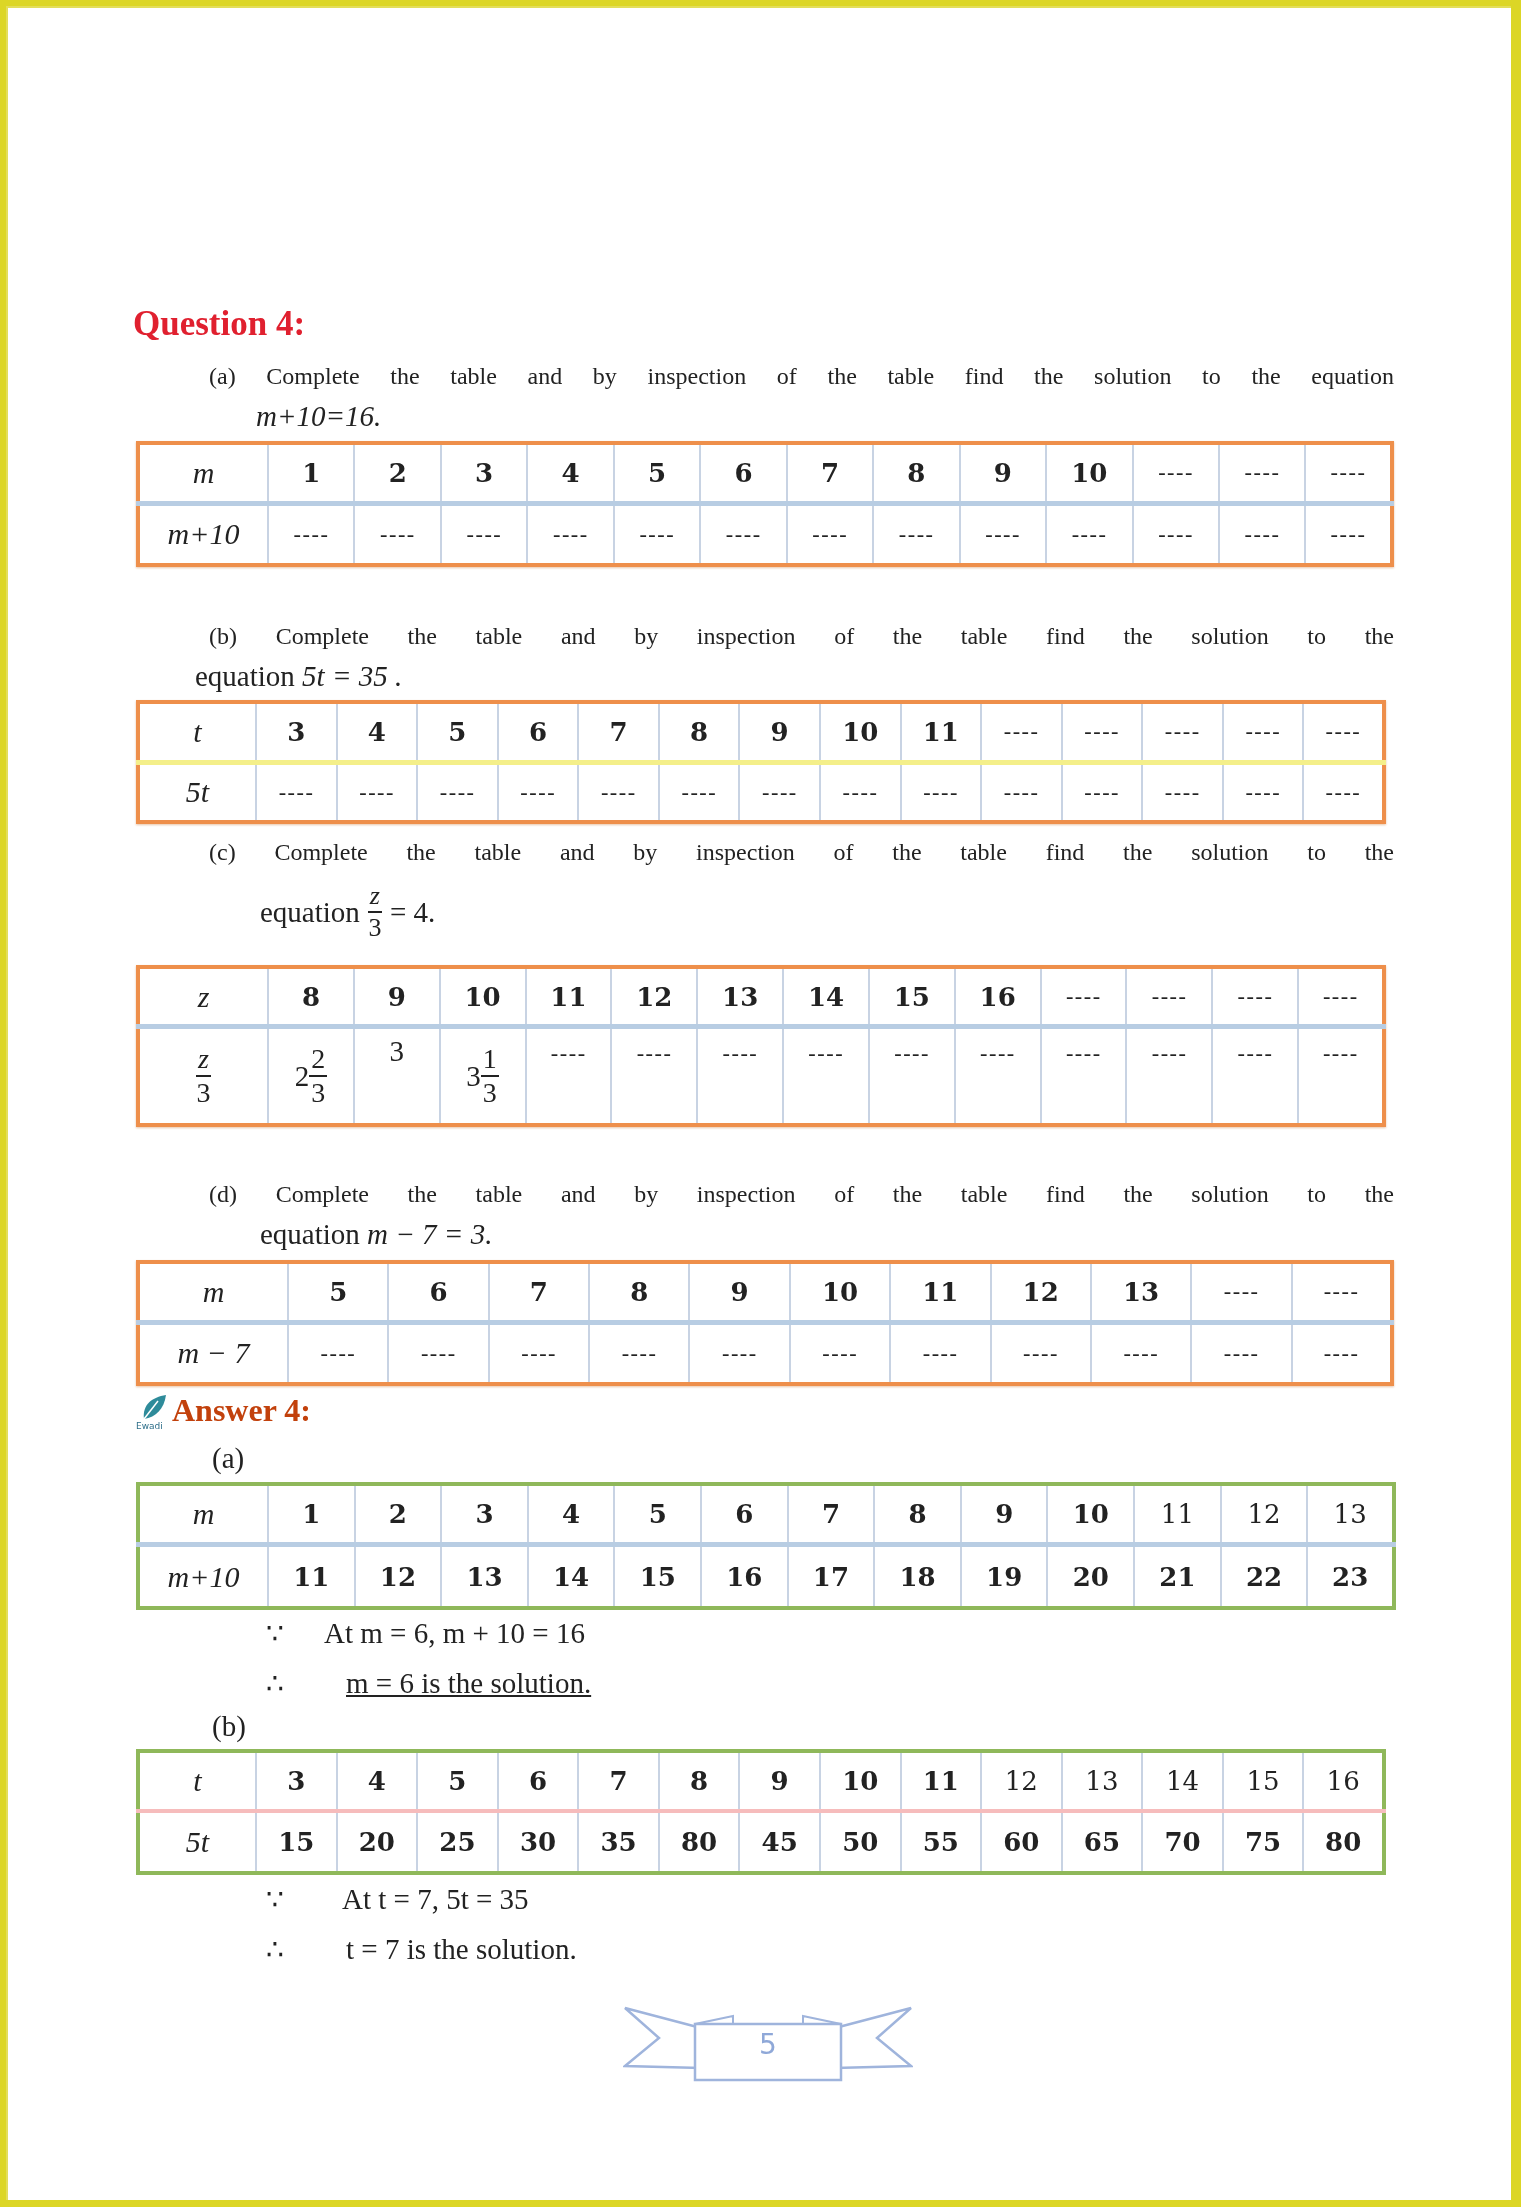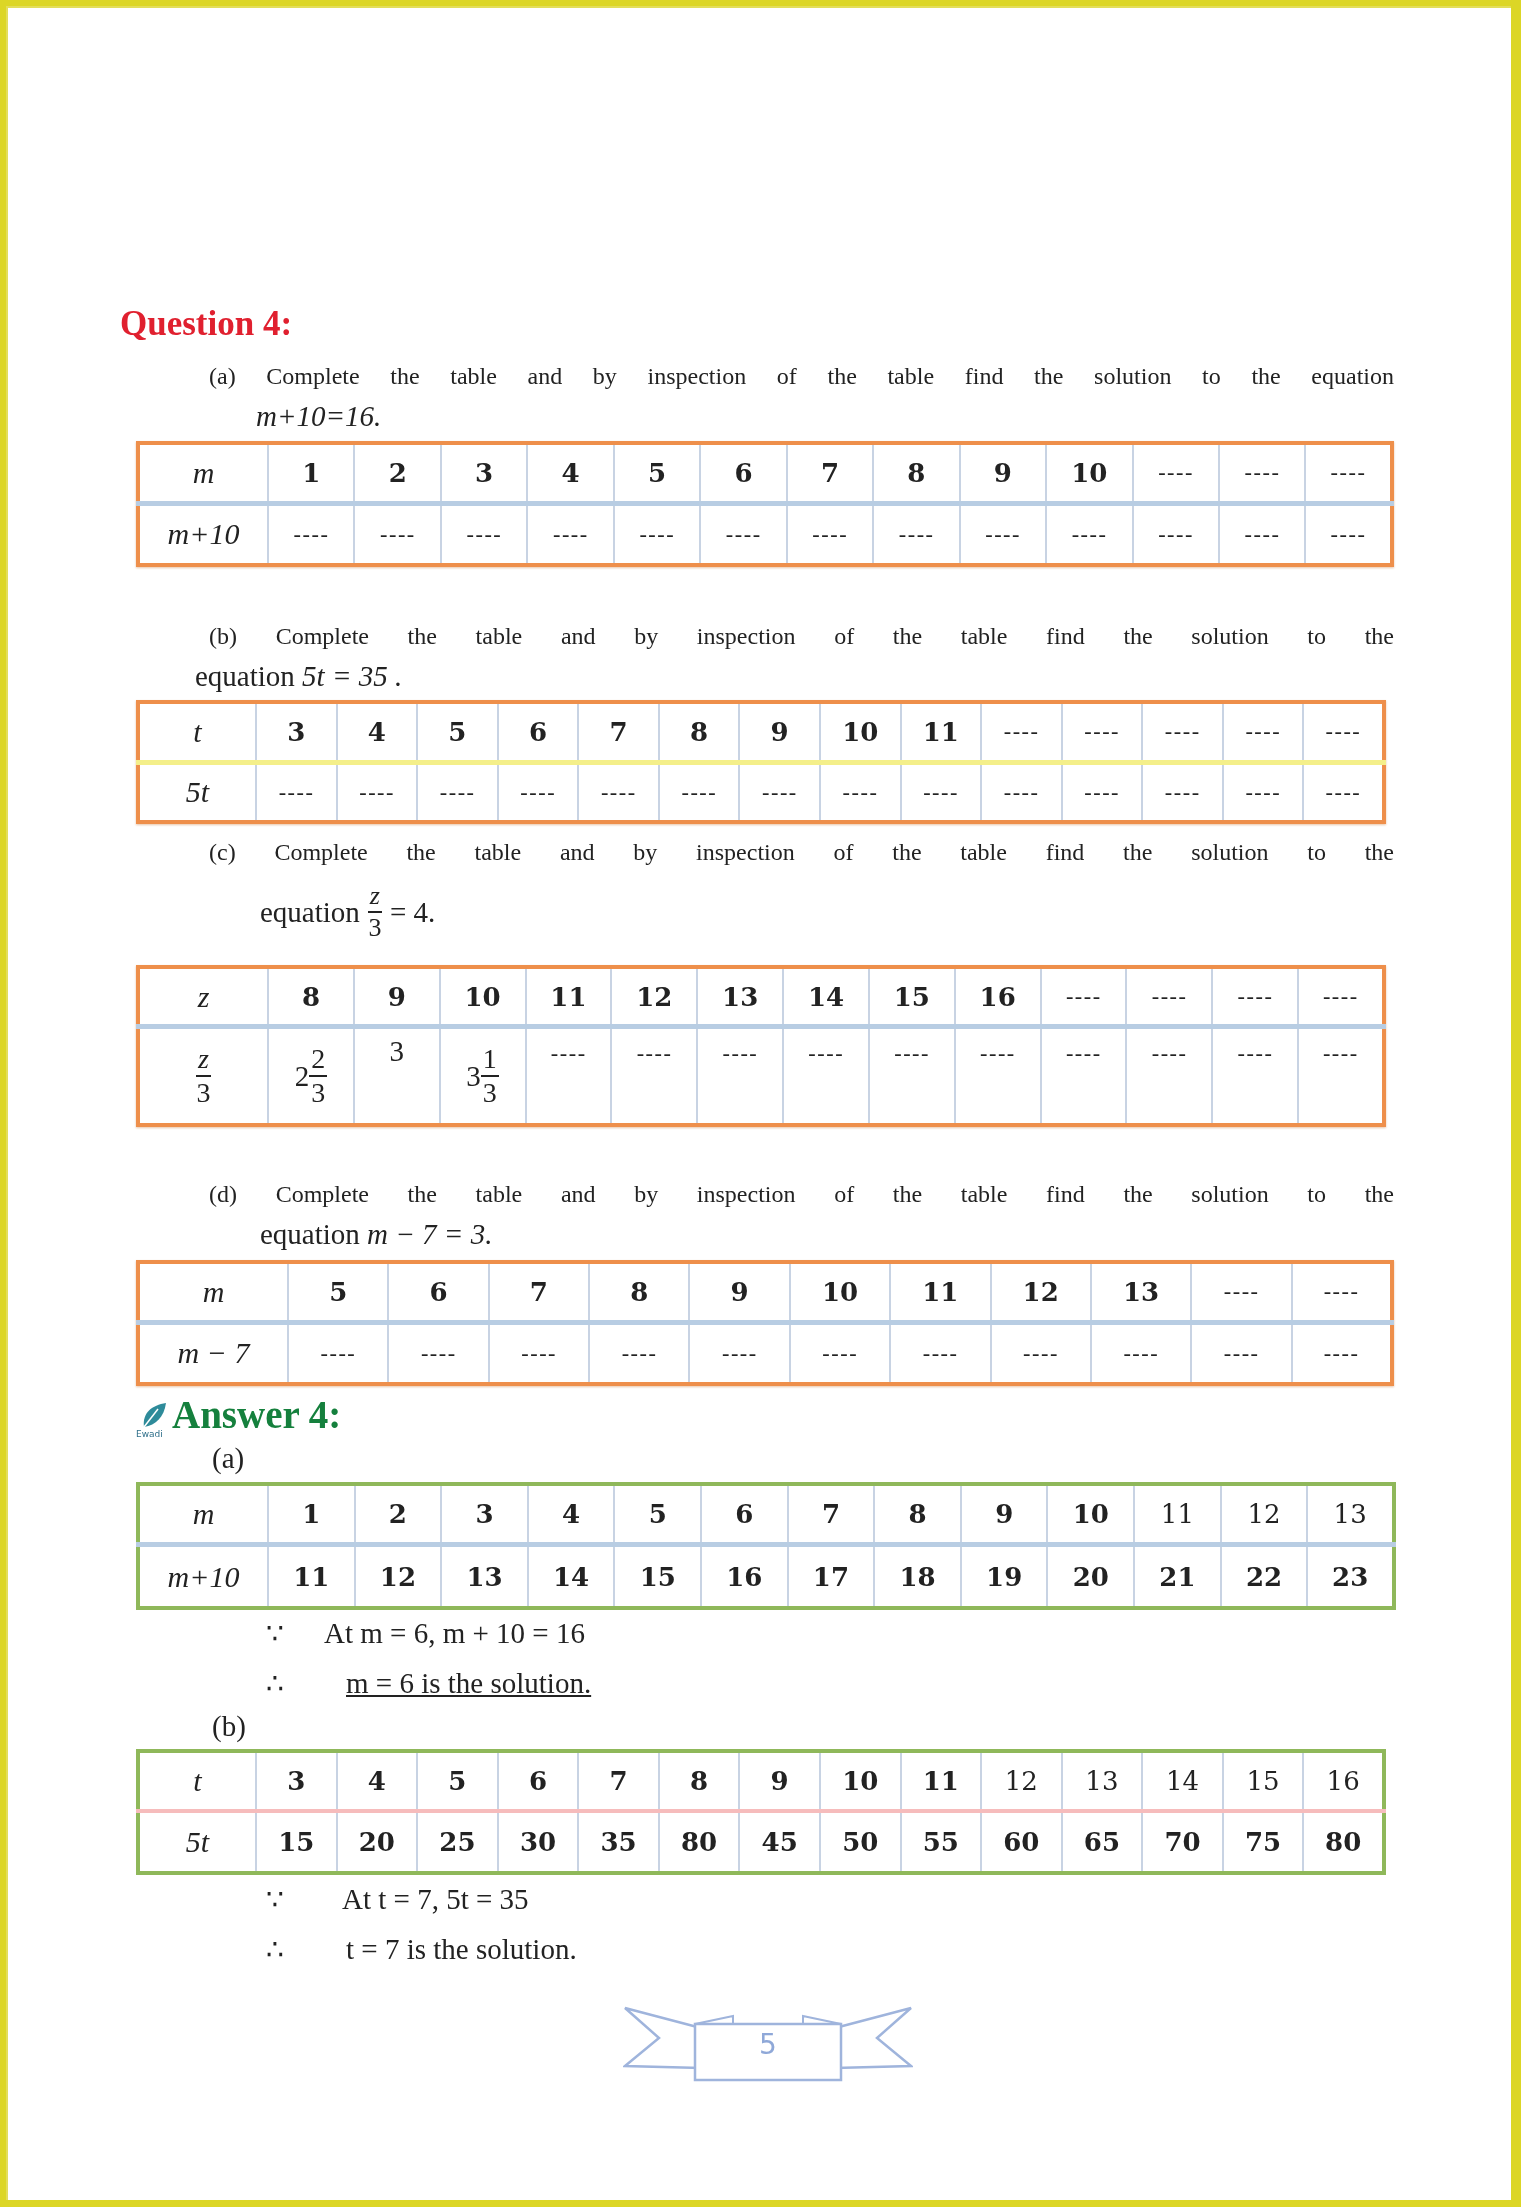--- a/index.html
+++ b/index.html
@@ -13,21 +13,21 @@
   }
   .page {
     position: absolute; left: 6px; top: 6px;
     width: 1503px; height: 2192px;
     background: #ffffff;
     border-left: 2px solid #e3de5a;
     border-top: 2px solid #e3de5a;
   }
   .abs { position: absolute; }
   .q-title { color: #e0202f; font-weight: bold; font-size: 35px; }
-  .a-title { color: #15803d; font-weight: bold; font-size: 39px; }
+  .a-title { color: #c2410c; font-weight: bold; font-size: 32px; }
   .para { font-size: 24px; line-height: 44px; text-align: justify; text-align-last: justify; }
   .eq { font-size: 29px; }
   .it { font-style: italic; }
 
   table.grid {
     position: absolute;
     border-collapse: collapse;
     table-layout: fixed;
   }
   table.grid td {
@@ -56,21 +56,21 @@
 
   .sym { font-size: 28px; }
   .ribbon { position: absolute; left: 615px; top: 1990px; width: 290px; height: 90px; }
   .pnum { position: absolute; left: 0; width: 100%; top: 30px; text-align: center; color: #8fa8d8; font-family: "DejaVu Sans", sans-serif; font-size: 28px; }
 </style>
 </head>
 <body>
 
 <div class="page">
 
-  <div class="abs q-title" style="left:112px; top:296px;">Question 4:</div>
+  <div class="abs q-title" style="left:125px; top:296px;">Question 4:</div>
 
   <div class="abs para" style="left:201px; top:346px; width:1185px;">(a) Complete the table and by inspection of the table find the solution to the equation</div>
   <div class="abs eq it" style="left:248px; top:392px;">m+10=16.</div>
 
   <table class="grid orange" style="left:128px; top:433px; width:1258px; height:126px;">
     <colgroup>
         <col style="width:130px">
       </colgroup>
     <tbody>
         <tr style="height:60px">

